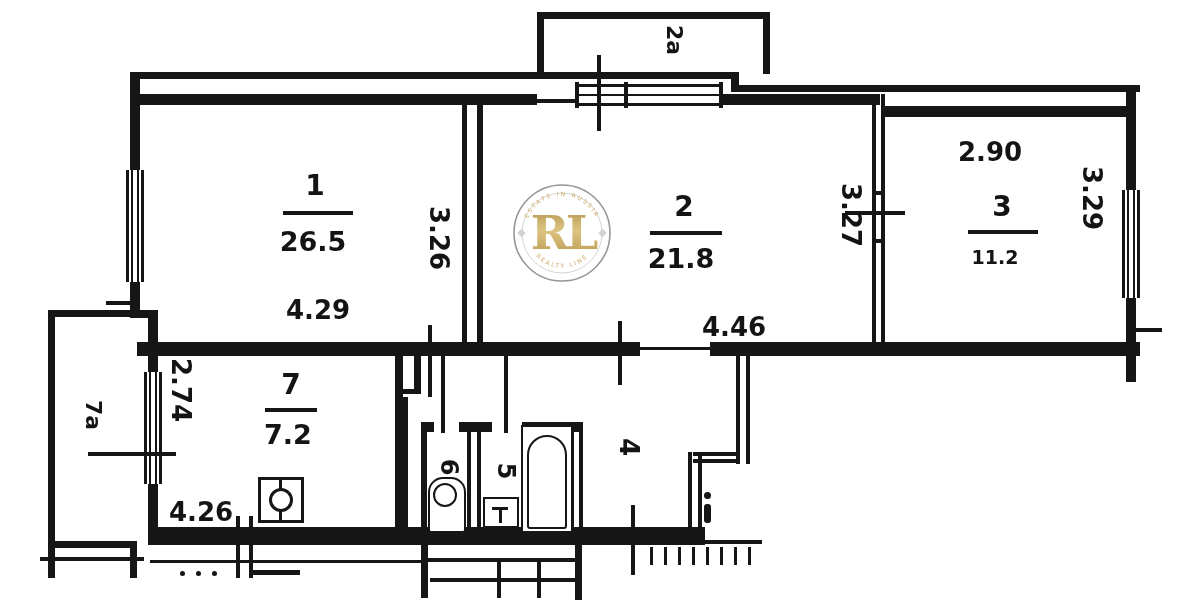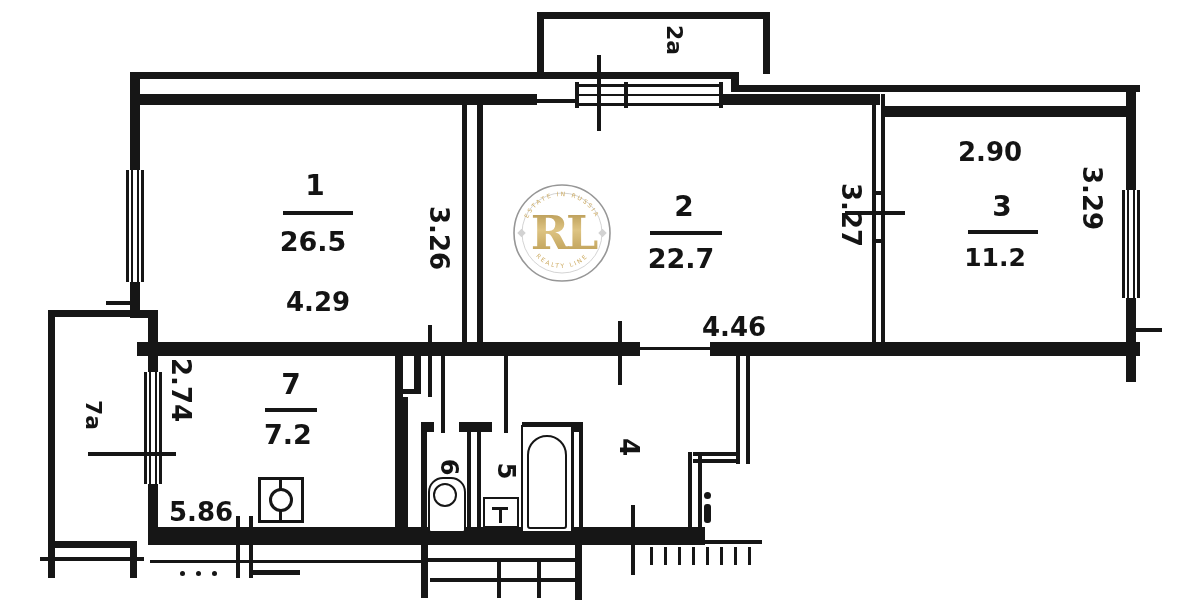--- a/index.html
+++ b/index.html
@@ -172,39 +172,39 @@
     </text>
     <text font-size="6" fill="#c9a557" letter-spacing="2" font-family="DejaVu Sans, sans-serif">
       <textPath href="#arcBot" startOffset="50%" text-anchor="middle">REALTY LINE</textPath>
     </text>
     <text x="53" y="68" text-anchor="middle" font-family="DejaVu Serif, serif" font-weight="bold" font-size="46" letter-spacing="-3" fill="url(#gold)">RL</text>
   </svg>
 
   <span class="lbl" style="left:315px;top:186px;font-size:28px">1</span>
   <i class="w" style="left:283px;top:211px;width:70px;height:4px"></i>
   <span class="lbl" style="left:313px;top:241px;font-size:27px">26.5</span>
-  <span class="lbl" style="left:318px;top:302px">4.29</span>
+  <span class="lbl" style="left:318px;top:310px">4.29</span>
   <span class="lbl rot" style="left:439px;top:238px">3.26</span>
 
   <span class="lbl" style="left:684px;top:207px;font-size:28px">2</span>
   <i class="w" style="left:650px;top:231px;width:72px;height:4px"></i>
-  <span class="lbl" style="left:681px;top:258px;font-size:27px">22.7</span>
+  <span class="lbl" style="left:681px;top:258px;font-size:27px">21.8</span>
   <span class="lbl" style="left:734px;top:327px">4.46</span>
   <span class="lbl rot" style="left:851px;top:215px">3.27</span>
 
   <span class="lbl" style="left:990px;top:152px">2.90</span>
   <span class="lbl" style="left:1002px;top:207px;font-size:28px">3</span>
   <i class="w" style="left:968px;top:230px;width:70px;height:4px"></i>
-  <span class="lbl" style="left:995px;top:257px;font-size:25px">11.2</span>
+  <span class="lbl" style="left:995px;top:257px;font-size:19px">11.2</span>
   <span class="lbl rot" style="left:1092px;top:198px">3.29</span>
 
   <span class="lbl" style="left:291px;top:385px;font-size:28px">7</span>
   <i class="w" style="left:265px;top:408px;width:52px;height:4px"></i>
   <span class="lbl" style="left:288px;top:434px;font-size:27px">7.2</span>
-  <span class="lbl" style="left:201px;top:512px">5.86</span>
+  <span class="lbl" style="left:201px;top:512px">4.26</span>
   <span class="lbl rot" style="left:181px;top:390px">2.74</span>
 
   <span class="lbl rot" style="left:629px;top:447px">4</span>
   <span class="lbl rot" style="left:506px;top:471px;font-size:24px">5</span>
   <span class="lbl rot" style="left:449px;top:467px;font-size:24px">6</span>
 
   <span class="lbl rot" style="left:674px;top:40px;font-size:22px">2a</span>
   <span class="lbl rot" style="left:93px;top:415px;font-size:22px">7a</span>
 
 </div>

